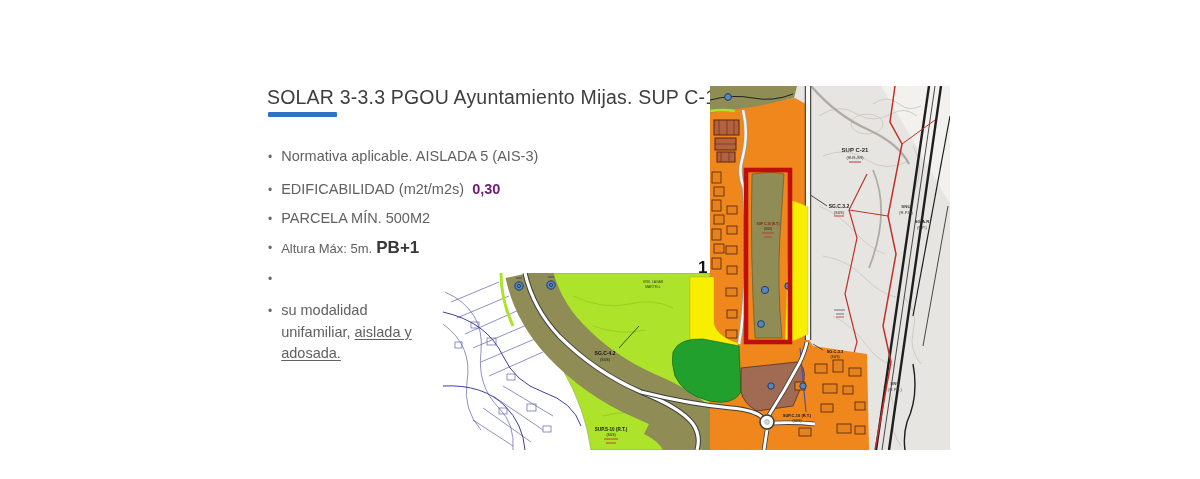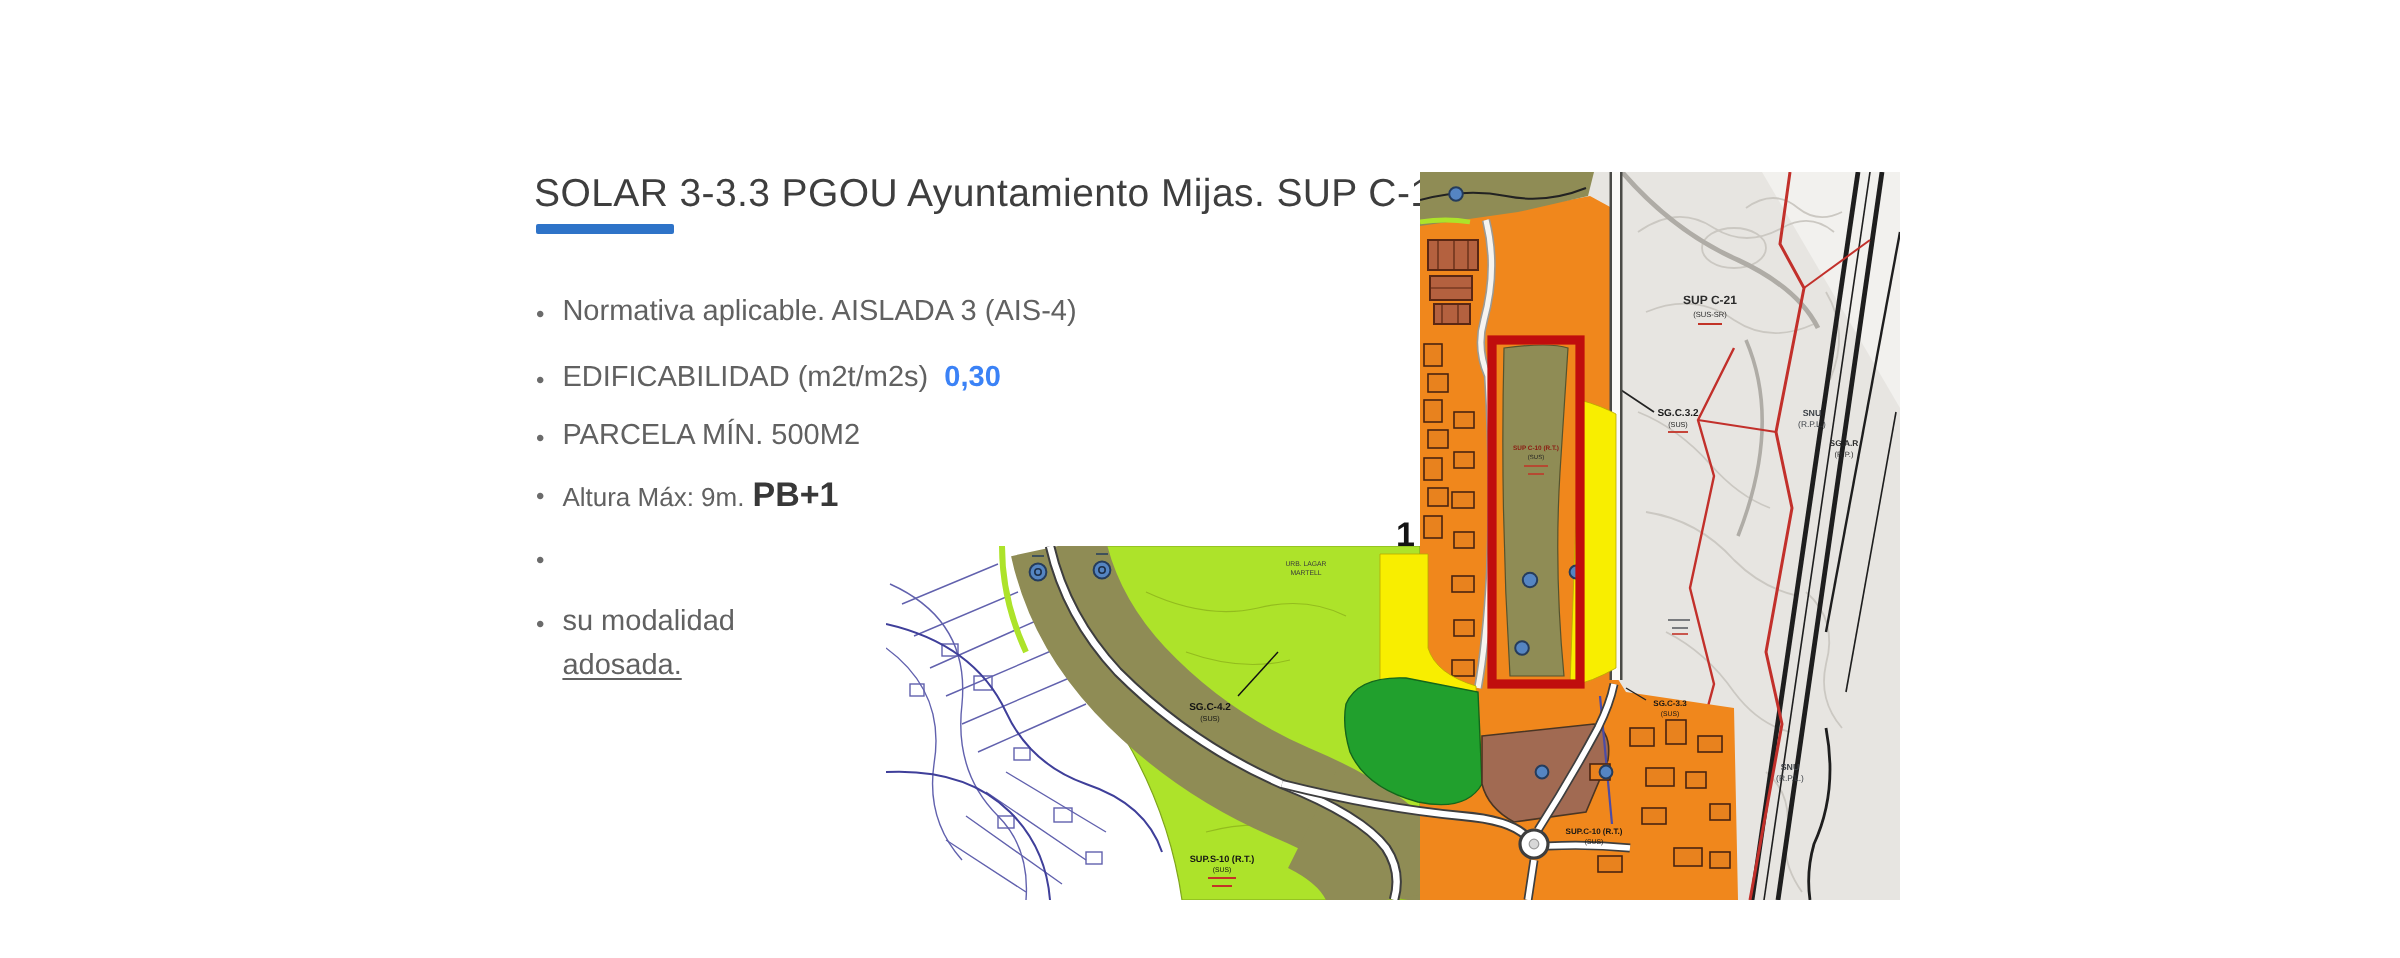--- a/index.html
+++ b/index.html
@@ -22,21 +22,21 @@
     position:absolute;left:268px;top:146px;width:190px;
     color:#616161;font-size:14.5px;
   }
   .bullet-item{display:flex;align-items:flex-start;column-gap:9px;}
   .bullet-item .dot{
     flex:0 0 auto;color:#6b6b6b;font-size:12px;line-height:21px;
     transform:translateY(1px);
   }
   .bullet-item .txt{line-height:21px;white-space:nowrap;}
   .mb12{margin-bottom:12px}.mb8{margin-bottom:8px}.mb9{margin-bottom:9px}.mb11{margin-bottom:11px}
-  .strong-val{font-weight:bold;color:#3b82f6;}
+  .strong-val{font-weight:bold;color:#701a75;}
   .small-label{font-size:13px;}
   .big-val{font-weight:bold;color:#383838;font-size:17px;}
   .para .line{line-height:21.5px;white-space:nowrap;}
   .u{text-decoration:underline;text-underline-offset:2px;}
   .map-wrap{position:absolute;left:443px;top:86px;width:507px;height:364px;}
   .map-marker{
     position:absolute;left:698px;top:258px;
     font-size:17px;font-weight:bold;color:#141414;
   }
   svg text{font-family:"Liberation Sans", sans-serif;}
@@ -45,41 +45,42 @@
 <body>
 
 <div class="stage">
 
   <div class="title">SOLAR 3-3.3 PGOU Ayuntamiento Mijas. SUP C-10 (R.T.)</div>
   <div class="title-underline" style="position:absolute;left:268px;top:112px;width:69px;height:4.5px;border-radius:1px;background:#2E73C8;"></div>
 
   <div class="bullets">
     <div class="bullet-item mb12">
       <span class="dot">•</span>
-      <span class="txt">Normativa aplicable. AISLADA 3 (AIS-4)</span>
+      <span class="txt">Normativa aplicable. AISLADA 5 (AIS-3)</span>
     </div>
     <div class="bullet-item mb8">
       <span class="dot">•</span>
       <span class="txt"><span>EDIFICABILIDAD (m2t/m2s)</span>&nbsp; <span class="strong-val">0,30</span></span>
     </div>
     <div class="bullet-item mb8">
       <span class="dot">•</span>
       <span class="txt">PARCELA MÍN. 500M2</span>
     </div>
     <div class="bullet-item mb9">
       <span class="dot">•</span>
-      <span class="txt"><span class="small-label">Altura Máx: 9m.</span> <span class="big-val">PB+1</span></span>
+      <span class="txt"><span class="small-label">Altura Máx: 5m.</span> <span class="big-val">PB+1</span></span>
     </div>
     <div class="bullet-item mb11">
       <span class="dot">•</span>
     </div>
     <div class="bullet-item">
       <span class="dot">•</span>
       <span class="txt para">
         <div class="line">su modalidad</div>
+        <div class="line"><span>unifamiliar,</span> <span class="u">aislada y</span></div>
         <div class="line u">adosada.</div>
       </span>
     </div>
   </div>
 
   <div class="map-wrap">
     <svg width="507" height="364" viewBox="0 0 507 364">
       <defs>
         <clipPath id="Lclip">
             <path d="M267,0 H507 V364 H0 V187 H267 Z"></path>

